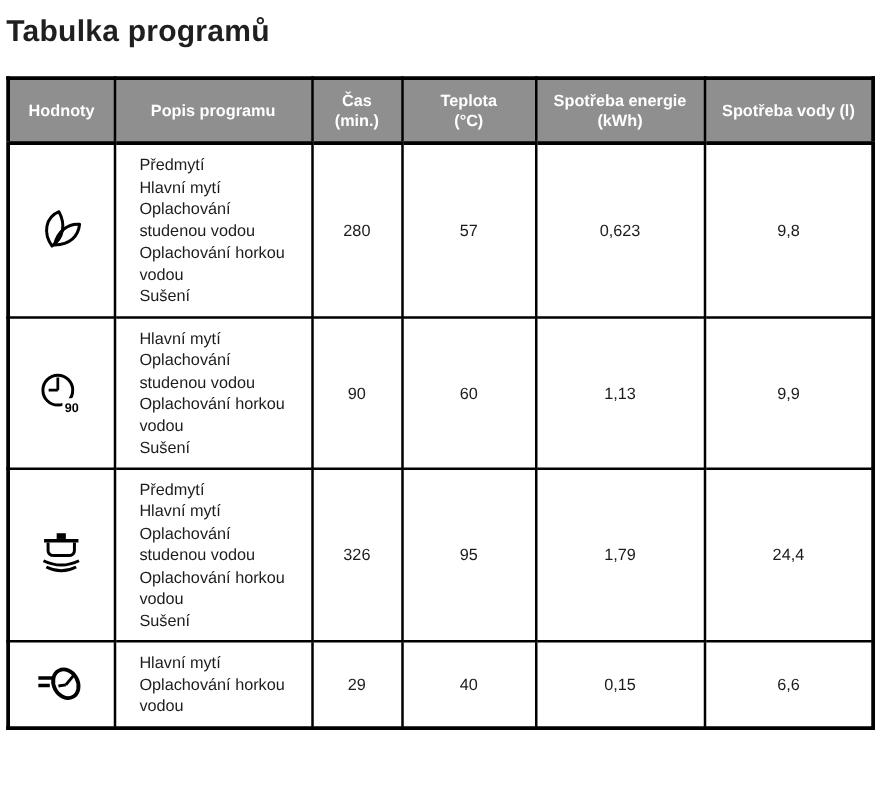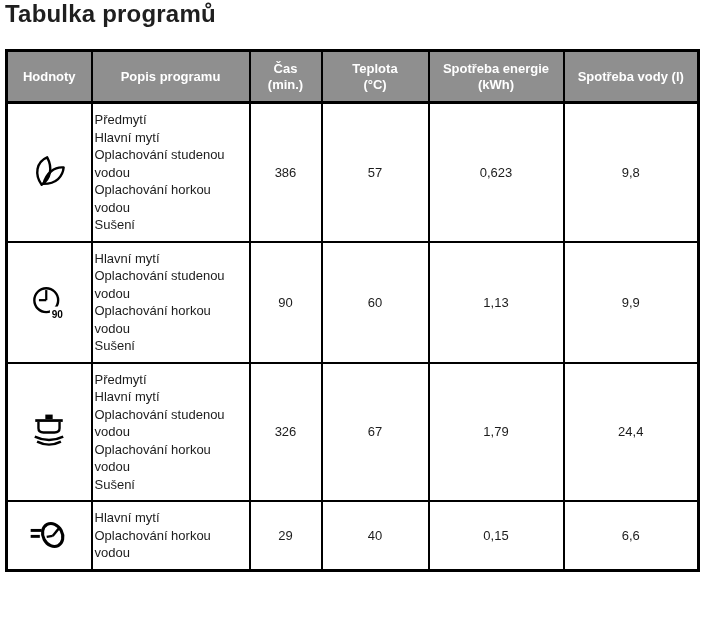--- a/index.html
+++ b/index.html
@@ -10,21 +10,21 @@
     font-family: "Liberation Sans", sans-serif;
     color: #1c1c1c;
     overflow: hidden;
   }
   .page { padding: 0 5px; }
 
   .page-title {
     font-size: 24px;
     font-weight: bold;
     color: #1f1f1f;
-    margin: 0 0 21px 0;
+    margin: 12px 0 21px 0;
     letter-spacing: 0.2px;
   }
 
   .intro {
     font-size: 17px;
     line-height: 24px;
     color: #1c1c1c;
     margin: 0 0 28px 0;
     width: 698px;
   }
@@ -49,21 +49,21 @@
   }
   table.programs th .h-line { display: block; line-height: 16px; }
   table.programs td {
     border: 2px solid #000;
     font-size: 13px;
     color: #1c1c1c;
     vertical-align: middle;
     background: #fff;
   }
   td.icon-cell { text-align: center; }
-  td.desc-cell { padding: 7px 2px; }
+  td.desc-cell { padding: 7px 19px; }
   td.desc-cell .phase { line-height: 17.5px; }
   td.num-cell { text-align: center; }
 
   svg.prog-icon { width: 44px; height: 44px; display: block; margin: 0 auto; }
 </style>
 </head>
 <body>
 
 <div class="page">
 
@@ -116,21 +116,21 @@
             <path d="M18 37 C32 37 39 29 40 19 C30 18 21 25 18 37 Z" fill="none" stroke="#000" stroke-width="2.6" stroke-linejoin="round"></path>
           </svg>
         </td>
         <td class="desc-cell">
           <div class="phase">Předmytí</div>
           <div class="phase">Hlavní mytí</div>
           <div class="phase">Oplachování studenou vodou</div>
           <div class="phase">Oplachování horkou vodou</div>
           <div class="phase">Sušení</div>
         </td>
-        <td class="num-cell">386</td>
+        <td class="num-cell">280</td>
         <td class="num-cell">57</td>
         <td class="num-cell">0,623</td>
         <td class="num-cell">9,8</td>
       </tr>
 
       <tr>
         <td class="icon-cell">
           <svg class="prog-icon" viewBox="0 0 48 48">
             <circle cx="21" cy="22" r="13" fill="none" stroke="#000" stroke-width="2.6"></circle>
             <rect x="25" y="29" width="19" height="14" fill="#fff"></rect>
@@ -162,21 +162,21 @@
           </svg>
         </td>
         <td class="desc-cell">
           <div class="phase">Předmytí</div>
           <div class="phase">Hlavní mytí</div>
           <div class="phase">Oplachování studenou vodou</div>
           <div class="phase">Oplachování horkou vodou</div>
           <div class="phase">Sušení</div>
         </td>
         <td class="num-cell">326</td>
-        <td class="num-cell">67</td>
+        <td class="num-cell">95</td>
         <td class="num-cell">1,79</td>
         <td class="num-cell">24,4</td>
       </tr>
 
       <tr>
         <td class="icon-cell">
           <svg class="prog-icon" viewBox="0 0 48 48">
             <path d="M4 19 L16 19" stroke="#000" stroke-width="3.2"></path>
             <path d="M4 25.5 L14 25.5" stroke="#000" stroke-width="3.2"></path>
             <ellipse cx="28" cy="24" rx="10.5" ry="13" fill="none" stroke="#000" stroke-width="3.4" transform="rotate(-28 28 24)"></ellipse>

